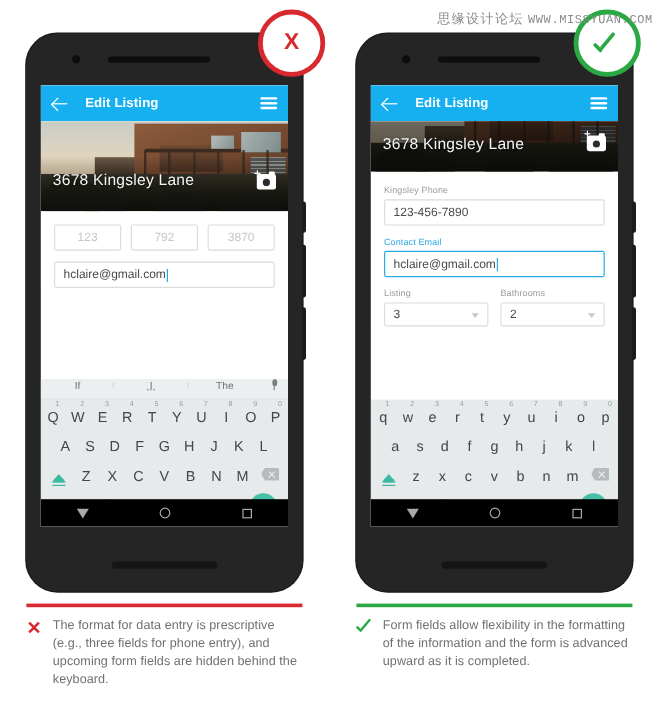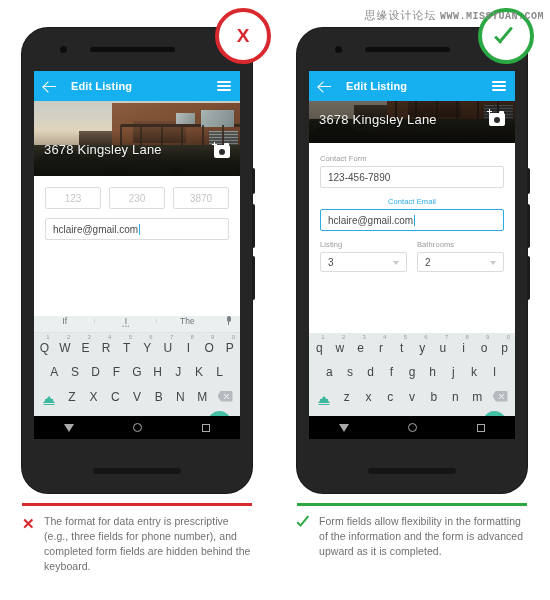--- a/index.html
+++ b/index.html
@@ -11,21 +11,21 @@
   }
   .stage { position: relative; width: 550px; height: 600px; background:#fff; }
 
   
   .watermark {
     position: absolute; top: 8px; right: 6px;
     font-size: 11px; color: #8b8b8b; letter-spacing: .5px;
     white-space: nowrap; z-index: 40;
   }
   .watermark .wm-cn { letter-spacing: 1px; }
-  .watermark .wm-en { font-family: "Liberation Mono", monospace; font-size: 10px; font-weight: bold; }
+  .watermark .wm-en { font-family: "Liberation Mono", monospace; font-size: 10px; }
 
   
   .col { position: absolute; top: 0; width: 275px; height: 600px; }
   .col-left  { left: 0; }
   .col-right { left: 275px; }
 
   
   .phone {
     position: absolute; left: 22px; top: 28px;
     width: 230px; height: 465px;
@@ -168,21 +168,21 @@
   .cam-plus::before { left:2px; top:0; width:1.3px; height:5px; }
   .cam-plus::after  { left:0; top:2px; width:5px; height:1.3px; }
   .hero.tall .cam-icon { right:10px; bottom:18px; }
   .hero.tall .cam-plus { right:23px; bottom:29px; }
   .hero.short .cam-icon { right:10px; top:12px; }
   .hero.short .cam-plus { right:23px; top:8px; }
 
   
   .form { background:#fff; padding:11px 11px 0; }
   .field-label { font-size:7.5px; color:#9b9b9b; margin-bottom:3px; letter-spacing:.1px; }
-  .field-label.active { color:#2aa9e8;text-align:center; }
+  .field-label.active { color:#2aa9e8; }
   .input-box {
     border:1px solid #dcdcdc; border-radius:2px; height:22px;
     display:flex; align-items:center; padding:0 7px;
     font-size:10px; color:#4a4a4a; background:#fff;
   }
   .input-box.focus { border:1.5px solid #2aa9e8; }
   .input-box.ph { color:#c6c6c6; }
   .caret {
     display:inline-block; width:1px; height:11px; background:#2aa9e8; margin-left:1px;
   }
@@ -420,21 +420,21 @@
           </div>
           <div class="hero-shade"></div>
           <div class="hero-title">3678 Kingsley Lane</div>
           <div class="cam-icon"></div>
           <div class="cam-plus"></div>
         </div>
 
         <div class="form">
           <div class="row3">
             <div class="input-box ph">123</div>
-            <div class="input-box ph">230</div>
+            <div class="input-box ph">792</div>
             <div class="input-box ph">3870</div>
           </div>
           <div class="spacer9"></div>
           <div class="input-box">
             <span>hclaire@gmail.com</span>
               <span class="caret"></span>
           </div>
         </div>
 
         <div class="kb">
@@ -516,21 +516,21 @@
       </div>
 
       <div class="phone-bottom">
         <div class="home-pill"></div>
       </div>
     </div>
 
     <div class="divider red"></div>
     <div class="caption">
       <div class="cap-icon"><span class="cap-x">✕</span></div>
-      <div class="cap-text">The format for data entry is prescriptive (e.g., three fields for phone number), and completed form fields are hidden behind the keyboard.</div>
+      <div class="cap-text">The format for data entry is prescriptive (e.g., three fields for phone entry), and upcoming form fields are hidden behind the keyboard.</div>
     </div>
   </div>
 
   <div class="col col-right">
 
     <div class="phone">
       <div class="phone-top">
         <div class="cam-dot"></div>
         <div class="speaker"></div>
       </div>
@@ -575,21 +575,21 @@
           </div>
           <div class="darken-extra"></div>
           <div class="hero-shade"></div>
           <div class="hero-title">3678 Kingsley Lane</div>
           <div class="cam-icon"></div>
           <div class="cam-plus"></div>
         </div>
 
         <div class="form">
           <div>
-            <div class="field-label">Contact Form</div>
+            <div class="field-label">Kingsley Phone</div>
             <div class="input-box">123-456-7890</div>
           </div>
           <div class="spacer9"></div>
           <div>
             <div class="field-label active">Contact Email</div>
             <div class="input-box focus">
               <span>hclaire@gmail.com</span>
                 <span class="caret"></span>
             </div>
           </div>

